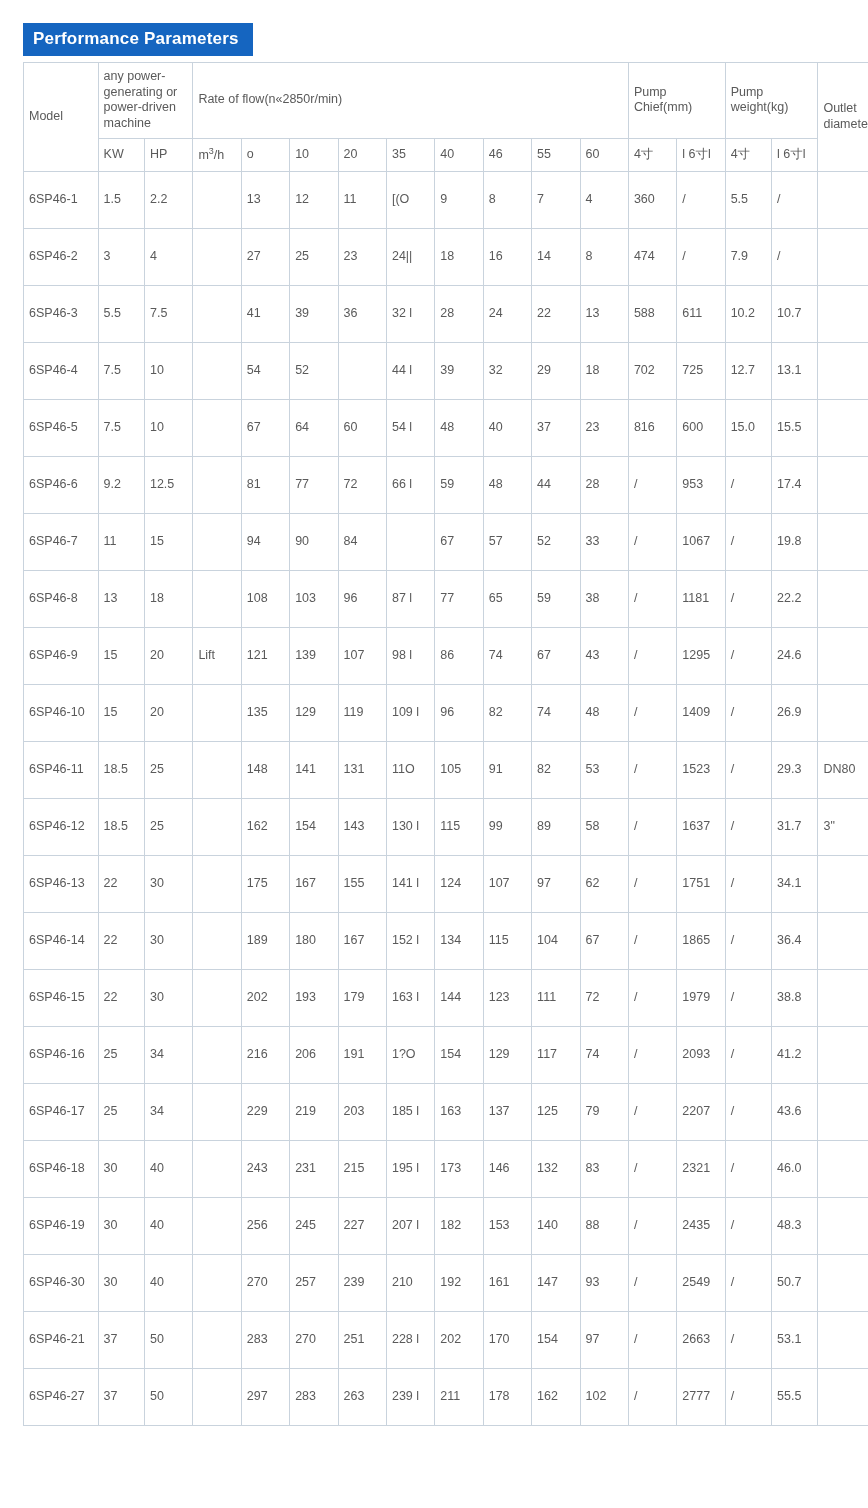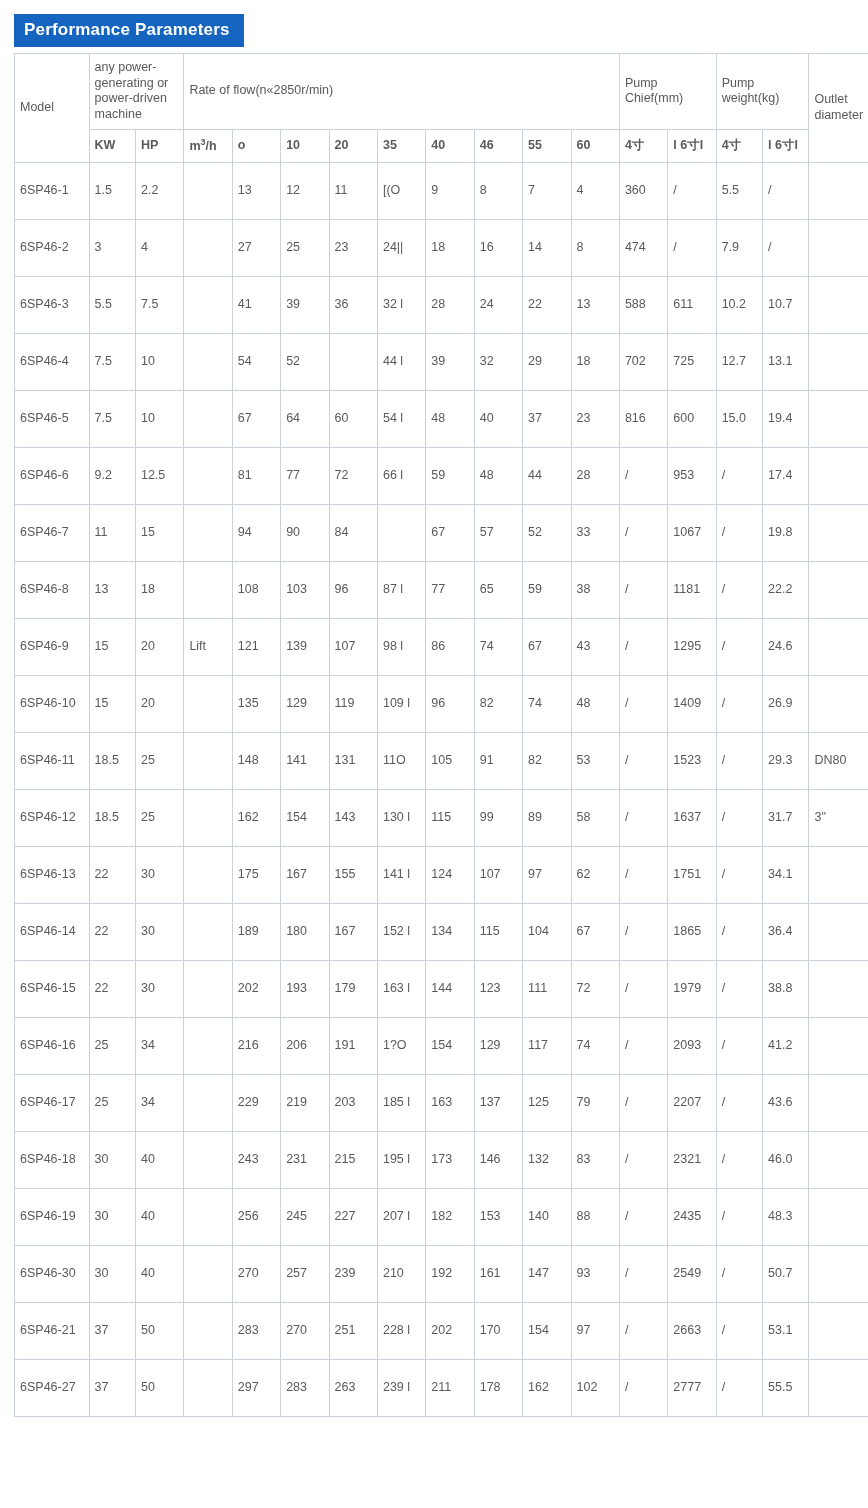--- a/index.html
+++ b/index.html
@@ -8,21 +8,21 @@
     background: #ffffff;
   }
   body {
     width: 868px;
     font-family: "Liberation Sans", sans-serif;
     color: #4a4a4a;
   }
   .page {
     width: 868px;
     box-sizing: border-box;
-    padding: 8px;
+    padding: 17px;
     position: relative;
   }
   .title-bar {
     display: inline-block;
     background: #1565c0;
     color: #ffffff;
     font-size: 17px;
     font-weight: bold;
     padding: 6px 14px 7px 10px;
     margin: 6px 0 6px 6px;
@@ -49,21 +49,20 @@
   table.perf th {
     color: #5a5a5a;
     font-size: 12.5px;
     margin-left: 28px;
   }
   thead tr.h1 th {
     height: 44px;
   }
   thead tr.h2 th {
     height: 20px;
-    font-weight: bold;
   }
   tbody td {
     height: 44px;
   }
   .c-model { width: 74px; }
   .c-kw { width: 46px; }
   .c-hp { width: 48px; }
   .c-unit { width: 48px; }
   .c-flow { width: 48px; }
   .c-chief { width: 48px; }
@@ -212,21 +211,21 @@
           <td>64</td>
           <td>60</td>
           <td>54 l</td>
           <td>48</td>
           <td>40</td>
           <td>37</td>
           <td>23</td>
           <td>816</td>
           <td>600</td>
           <td>15.0</td>
-          <td>19.4</td>
+          <td>15.5</td>
           <td></td>
         </tr>
         <tr>
           <td>6SP46-6</td>
           <td>9.2</td>
           <td>12.5</td>
           <td></td>
           <td>81</td>
           <td>77</td>
           <td>72</td>

